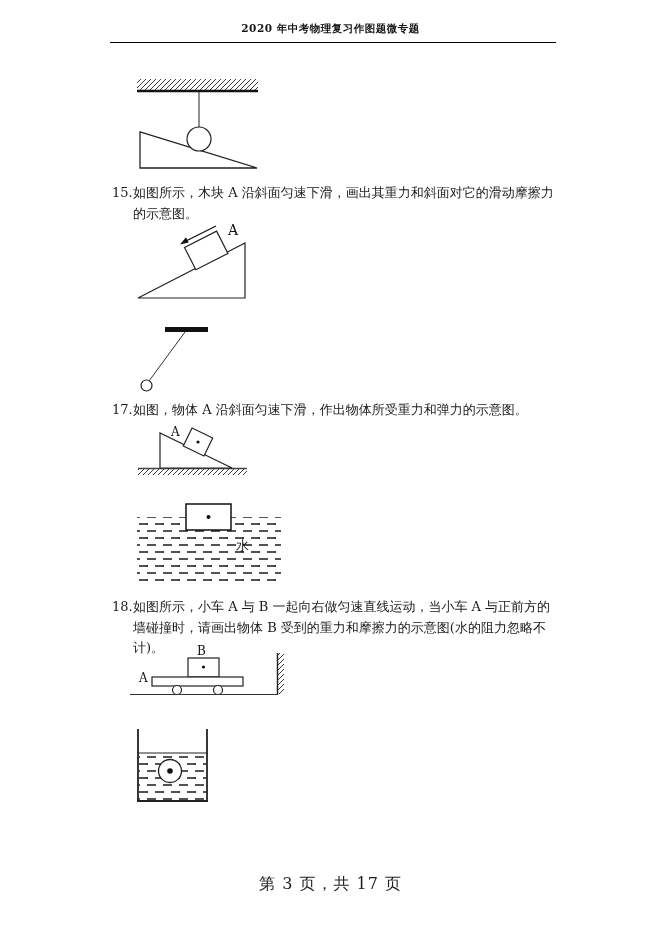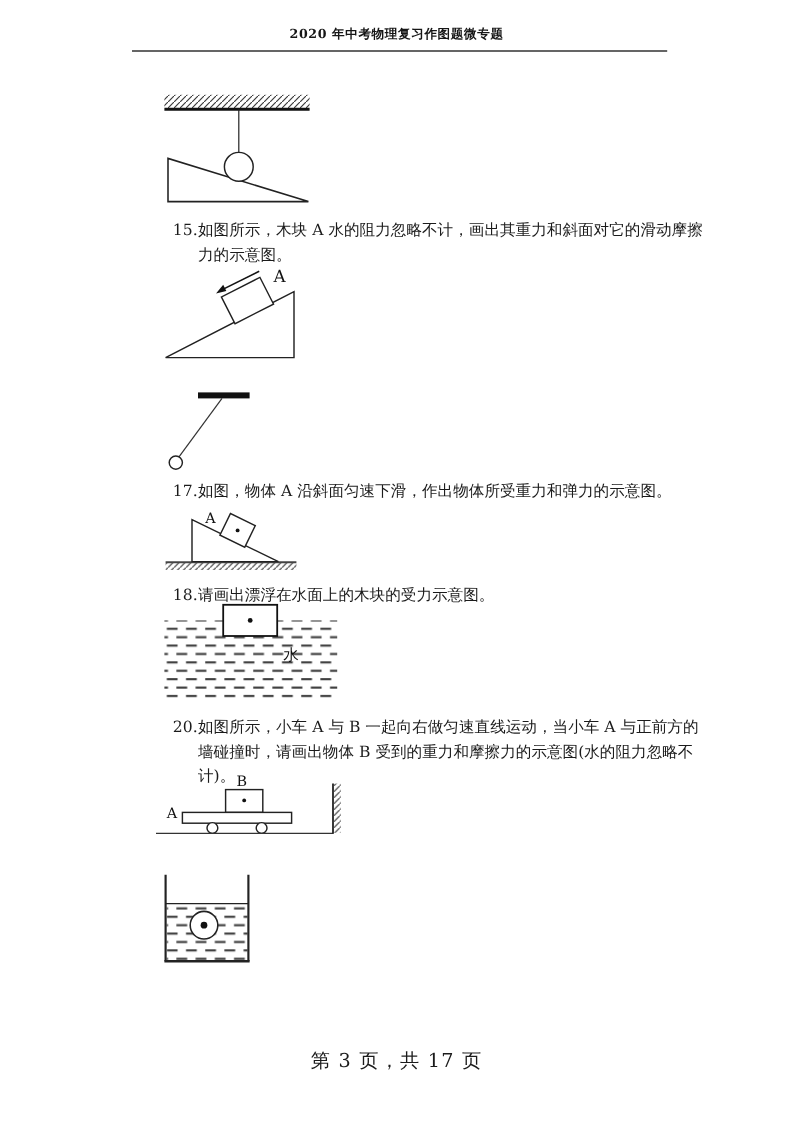--- a/index.html
+++ b/index.html
@@ -30,21 +30,20 @@
     left: 110px;
     width: 446px;
     border-top: 1.8px solid #000;
   }
   .question {
     position: absolute;
     left: 112px;
     display: flex;
     font-size: 13px;
     line-height: 20.5px;
-    margin-left: 32px;
   }
   .qnum { width: 21px; flex: 0 0 21px; }
   .qtext { width: 430px; }
   .diagram { position: absolute; }
   .footer {
     position: absolute;
     top: 874px;
     left: 0;
     width: 661px;
     text-align: center;
@@ -78,21 +77,21 @@
   <svg class="diagram" style="left:125px; top:70px;" width="160" height="105">
     <rect x="12" y="9" width="121" height="12" fill="url(#hatch)"></rect>
     <line x1="12" y1="21" x2="133" y2="21" stroke="#111" stroke-width="2.6"></line>
     <line x1="74" y1="21" x2="74" y2="58" stroke="#222" stroke-width="1"></line>
     <polygon points="15,62 15,98 132,98" fill="#fff" stroke="#222" stroke-width="1.3"></polygon>
     <circle cx="74" cy="69" r="12" fill="#fff" stroke="#222" stroke-width="1.2"></circle>
   </svg>
 
   <div class="question" style="top:183px;">
     <span class="qnum">15.</span>
-    <span class="qtext">如图所示，木块 A 水的阻力忽略不计，画出其重力和斜面对它的滑动摩擦力的示意图。</span>
+    <span class="qtext">如图所示，木块 A 沿斜面匀速下滑，画出其重力和斜面对它的滑动摩擦力的示意图。</span>
   </div>
 
   <svg class="diagram" style="left:130px; top:218px;" width="155" height="90">
     <polygon points="8,80 115,80 115,25" fill="#fff" stroke="#222" stroke-width="1.2"></polygon>
     <rect x="58" y="20" width="36" height="25" transform="rotate(-27 76 32)" fill="#fff" stroke="#222" stroke-width="1.2"></rect>
     <line x1="86" y1="8" x2="54" y2="24" stroke="#111" stroke-width="1.3"></line>
     <polygon points="50,26.5 58.6,24.6 56,19.2" fill="#111"></polygon>
     <text x="98" y="17" font-size="14">A</text>
   </svg>
 
@@ -110,34 +109,30 @@
 
   <svg class="diagram" style="left:130px; top:418px;" width="130" height="62">
     <rect x="8" y="51" width="109" height="6" fill="url(#hatch)"></rect>
     <line x1="8" y1="50.5" x2="117" y2="50.5" stroke="#444" stroke-width="1.6"></line>
     <polygon points="30,15 30,50 102,50" fill="#fff" stroke="#222" stroke-width="1.2"></polygon>
     <rect x="56.5" y="14" width="23" height="20" transform="rotate(26 68 24)" fill="#fff" stroke="#222" stroke-width="1.2"></rect>
     <circle cx="68" cy="24" r="1.6" fill="#111"></circle>
     <text x="41" y="18" font-size="12">A</text>
   </svg>
 
-  <div class="question" style="top:487px;">
-    <span class="qnum">18.</span>
-    <span class="qtext">请画出漂浮在水面上的木块的受力示意图。</span>
-  </div>
 
   <svg class="diagram" style="left:130px; top:500px;" width="158" height="90">
     <rect x="7" y="17" width="144" height="67" fill="url(#water)"></rect>
     <rect x="56" y="4" width="45" height="26" fill="#fff" stroke="#111" stroke-width="1.5"></rect>
     <circle cx="78.5" cy="17" r="2" fill="#111"></circle>
     <text x="106" y="50" font-size="13">水</text>
   </svg>
 
   <div class="question" style="top:597px;">
-    <span class="qnum">20.</span>
+    <span class="qnum">18.</span>
     <span class="qtext">如图所示，小车 A 与 B 一起向右做匀速直线运动，当小车 A 与正前方的墙碰撞时，请画出物体 B 受到的重力和摩擦力的示意图(水的阻力忽略不计)。</span>
   </div>
 
   <svg class="diagram" style="left:128px; top:640px;" width="165" height="62">
     <text x="69" y="15" font-size="12">B</text>
     <rect x="60" y="18" width="31" height="19" fill="#fff" stroke="#222" stroke-width="1.2"></rect>
     <circle cx="75.5" cy="27" r="1.6" fill="#111"></circle>
     <rect x="24" y="37" width="91" height="9" fill="#fff" stroke="#222" stroke-width="1.2"></rect>
     <circle cx="49" cy="50" r="4.5" fill="#fff" stroke="#222" stroke-width="1.2"></circle>
     <circle cx="90" cy="50" r="4.5" fill="#fff" stroke="#222" stroke-width="1.2"></circle>

